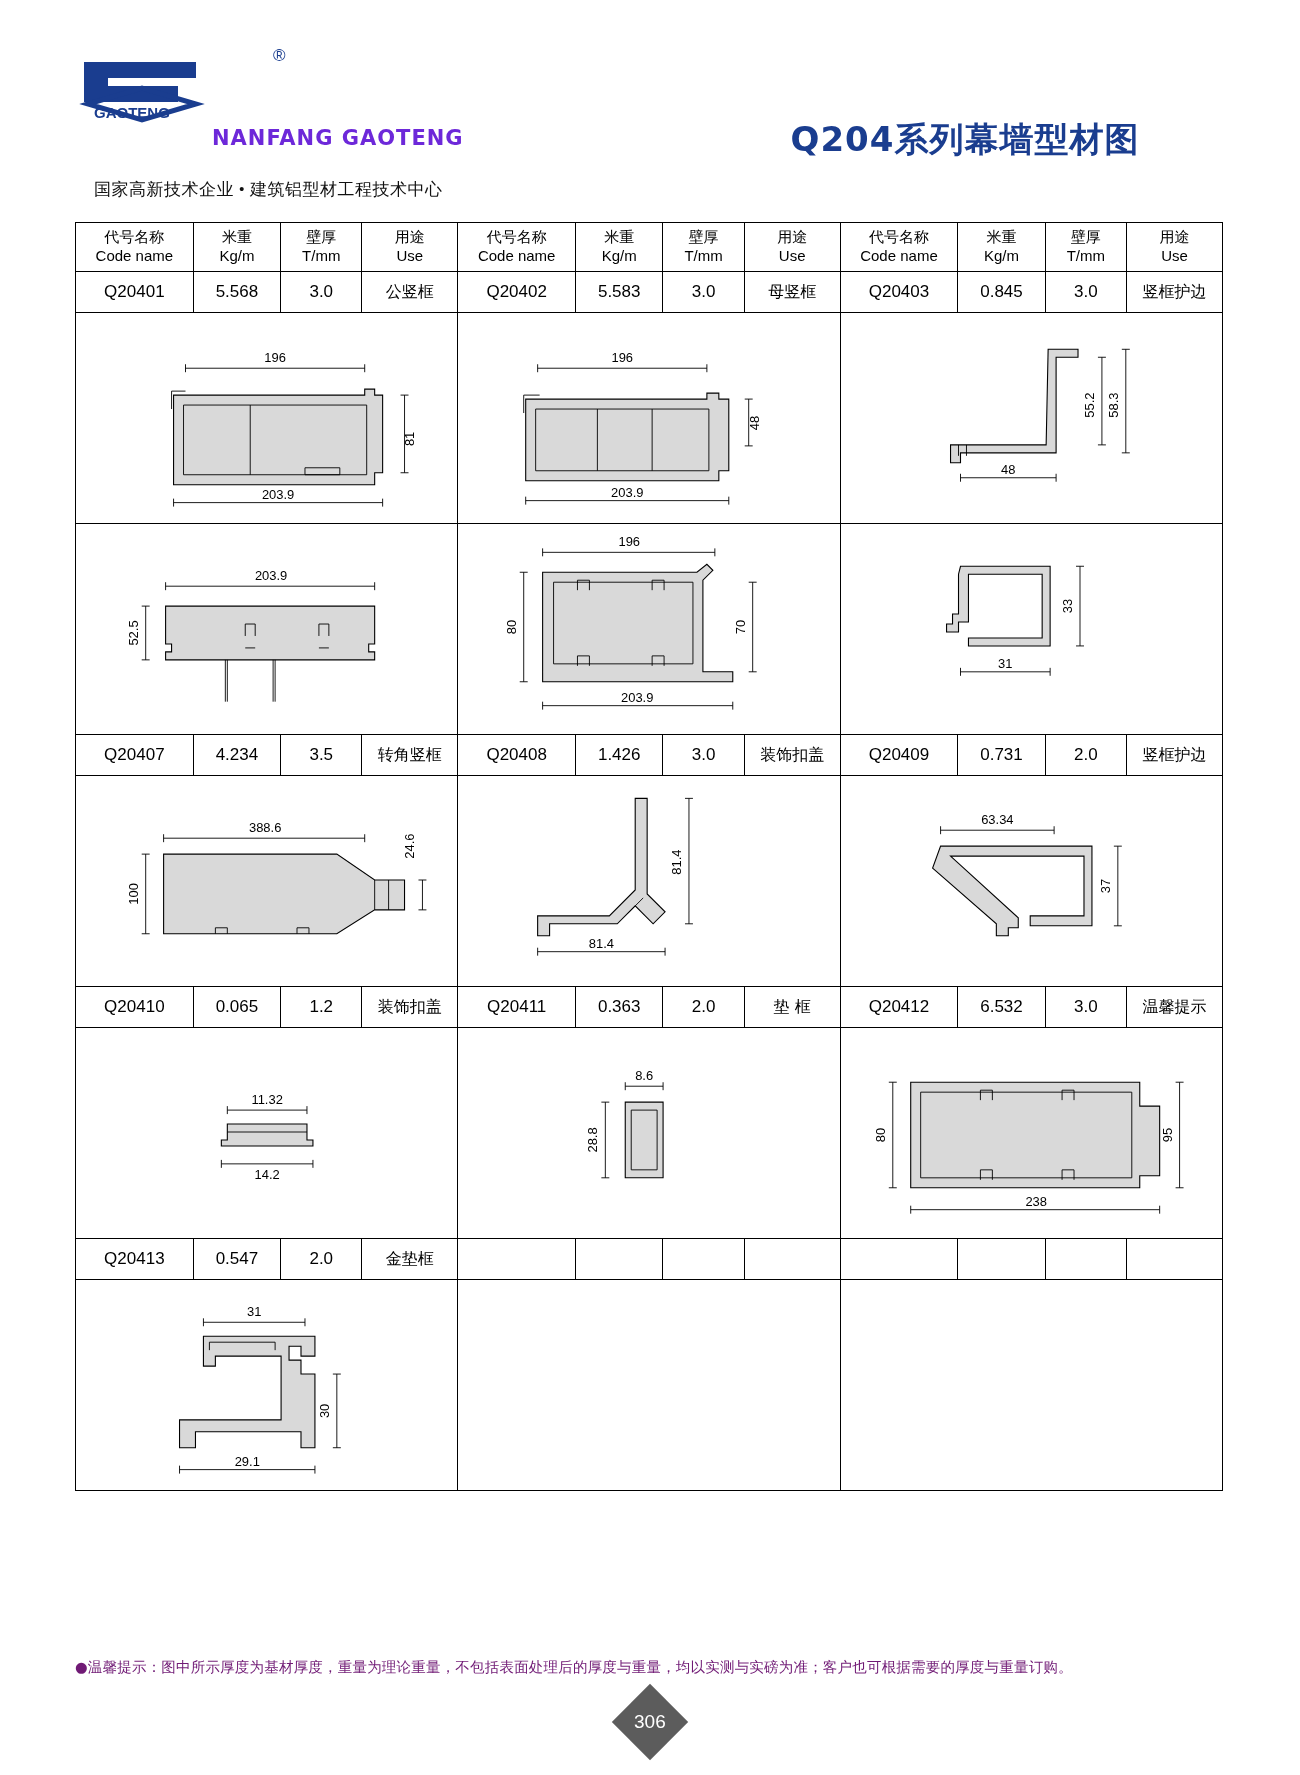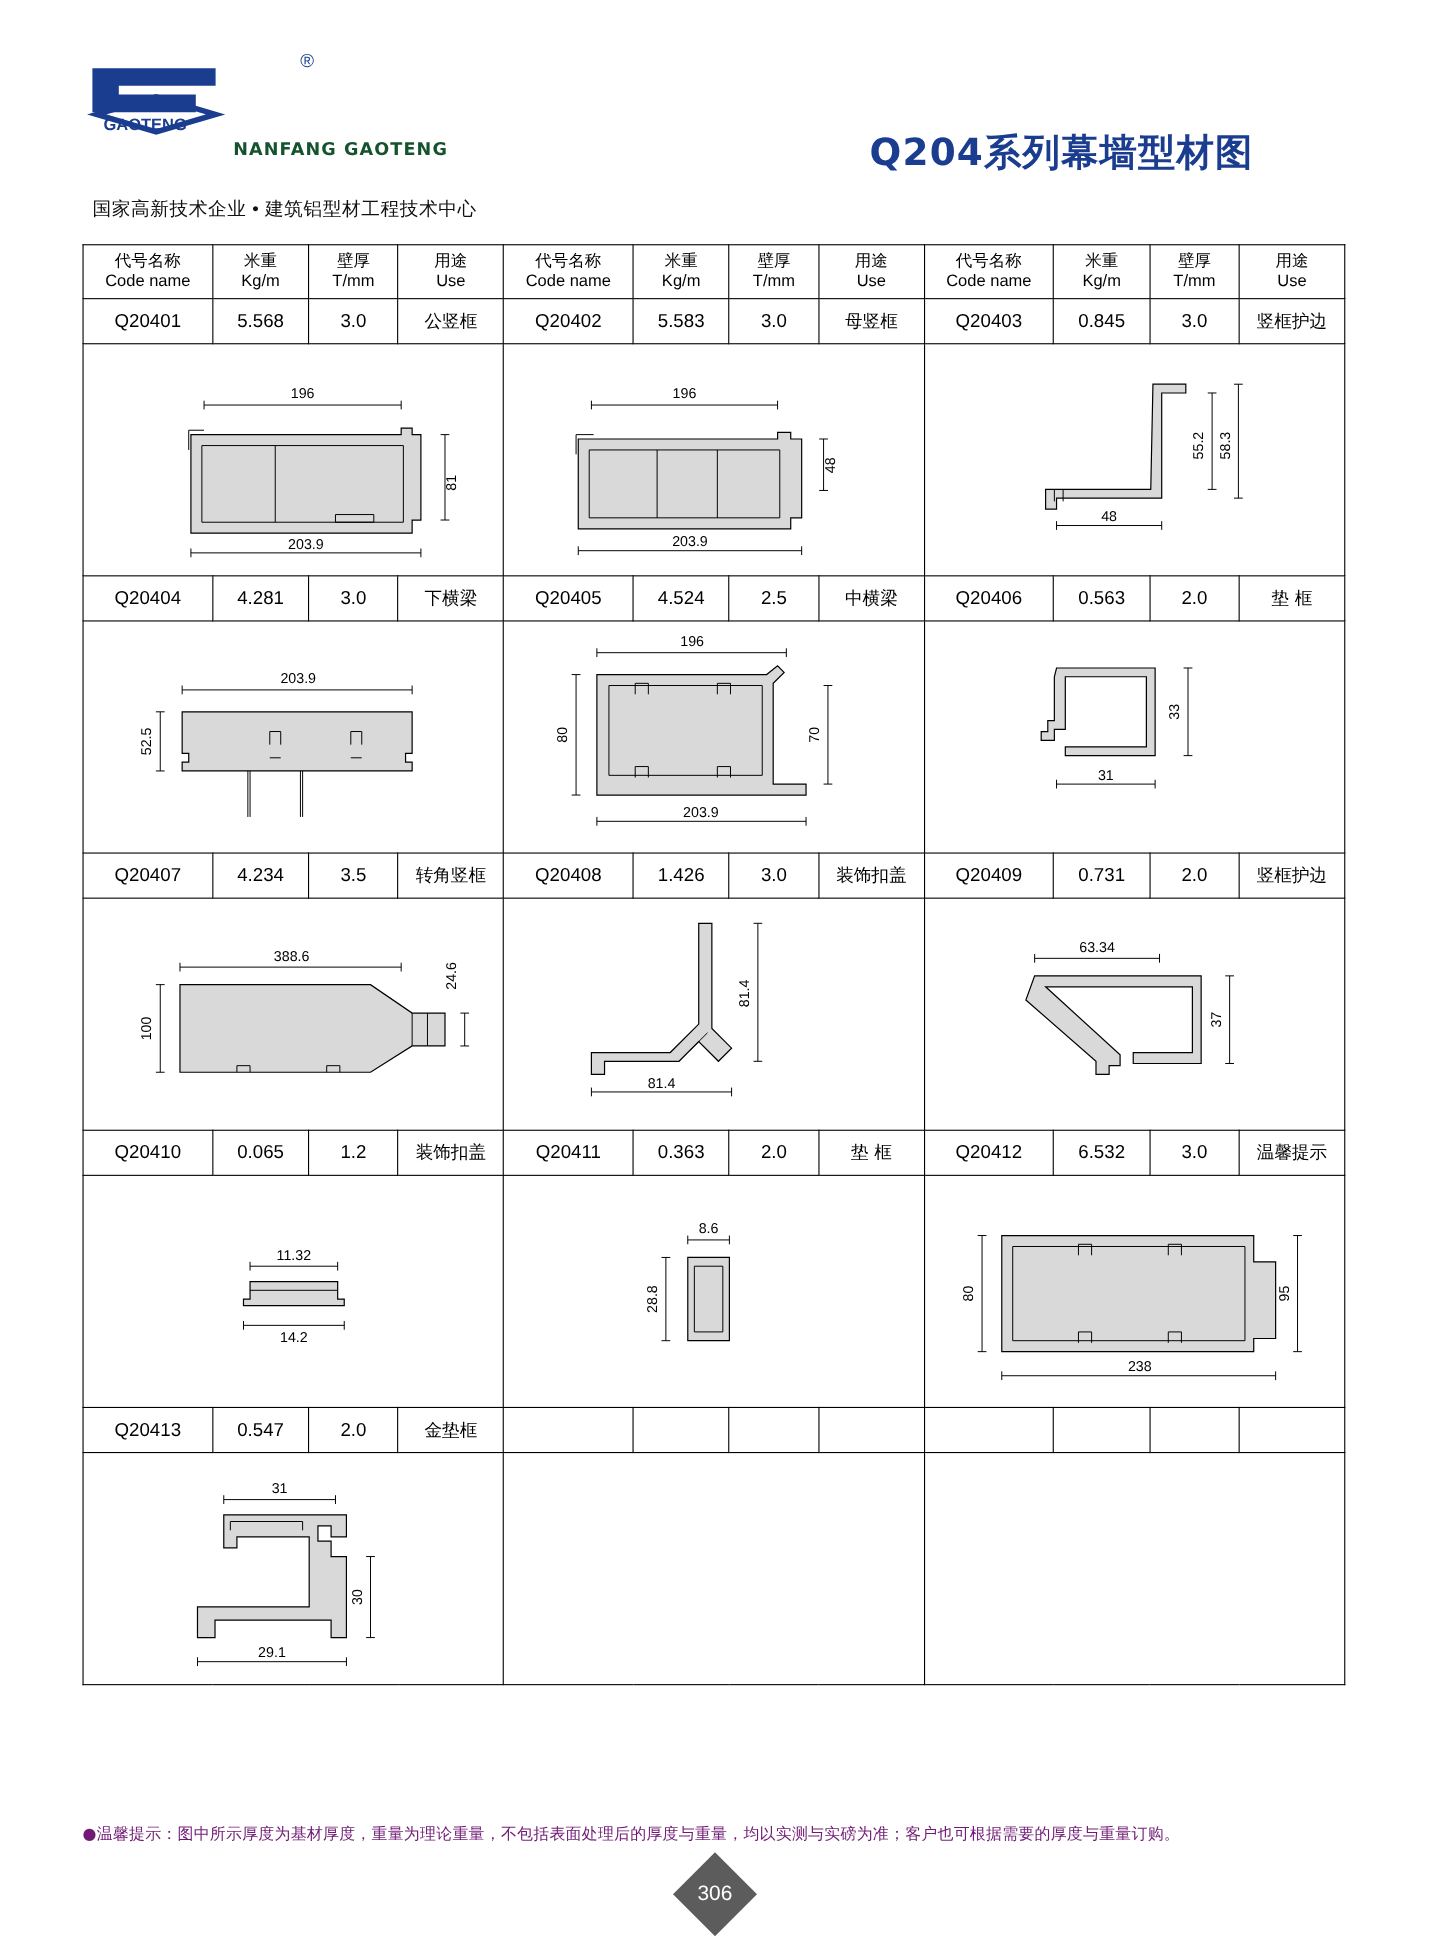--- a/index.html
+++ b/index.html
@@ -47,33 +47,33 @@
     font-size: 52px;
     letter-spacing: 2px;
     color: #1a3d8f;
     margin-left: 4px;
     line-height: 1;
   }
   .logo-sub {
     position: absolute;
     left: 212px;
     top: 126px;
-    font-size: 16px;
+    font-size: 21px;
     font-weight: bold;
-    color: #14532d;
+    color: #6d28d9;
     letter-spacing: 1px;
     font-family: "DejaVu Sans", sans-serif;
   }
   .tagline {
     position: absolute;
-    left: 84px;
+    left: 94px;
     top: 178px;
     font-size: 17px;
     color: #111;
-    font-family: Liberation Sans, sans-serif;
+    font-family: Liberation Serif, serif;
     letter-spacing: 0.5px;
   }
   .title-block {
     position: absolute;
     right: 75px;
     top: 120px;
     text-align: center;
     width: 520px;
   }
   .title-cn {
@@ -330,34 +330,20 @@
           <line class="lineth" x1="286" y1="36" x2="286" y2="140"></line>
           <path d="M282 36 L290 36 M282 140 L290 140" class="lineth"></path>
           <text class="dim" x="278" y="92" text-anchor="middle" transform="rotate(-90 278 92)">58.3</text>
           <line class="lineth" x1="120" y1="165" x2="216" y2="165"></line>
           <path d="M120 161 L120 169 M216 161 L216 169" class="lineth"></path>
           <text class="dim" x="168" y="161" text-anchor="middle">48</text>
         </svg>
       </td>
     </tr>
 
-    <tr class="datarow">
-      <td>Q20404</td>
-      <td>4.281</td>
-      <td>3.0</td>
-      <td class="cn">下横梁</td>
-      <td>Q20405</td>
-      <td>4.524</td>
-      <td>2.5</td>
-      <td class="cn">中横梁</td>
-      <td>Q20406</td>
-      <td>0.563</td>
-      <td>2.0</td>
-      <td class="cn">垫 框</td>
-    </tr>
 
     <tr class="figrow">
       <td class="figcell" colspan="4">
         <svg viewBox="0 0 383 210" preserveAspectRatio="xMidYMid meet">
           <line class="lineth" x1="90" y1="62" x2="300" y2="62"></line>
           <path d="M90 58 L90 66 M300 58 L300 66" class="lineth"></path>
           <text class="dim" x="196" y="56" text-anchor="middle">203.9</text>
           <path class="prof" d="M90 82 L300 82 L300 120 L294 120 L294 128 L300 128 L300 136 L90 136 L90 128 L96 128 L96 120 L90 120 Z"></path>
           <path class="lineth" d="M150 136 L150 178 M152 136 L152 178 M198 136 L198 178 M200 136 L200 178"></path>
           <path class="lineth" d="M170 100 L180 100 M170 100 L170 112 M180 100 L180 112"></path>

